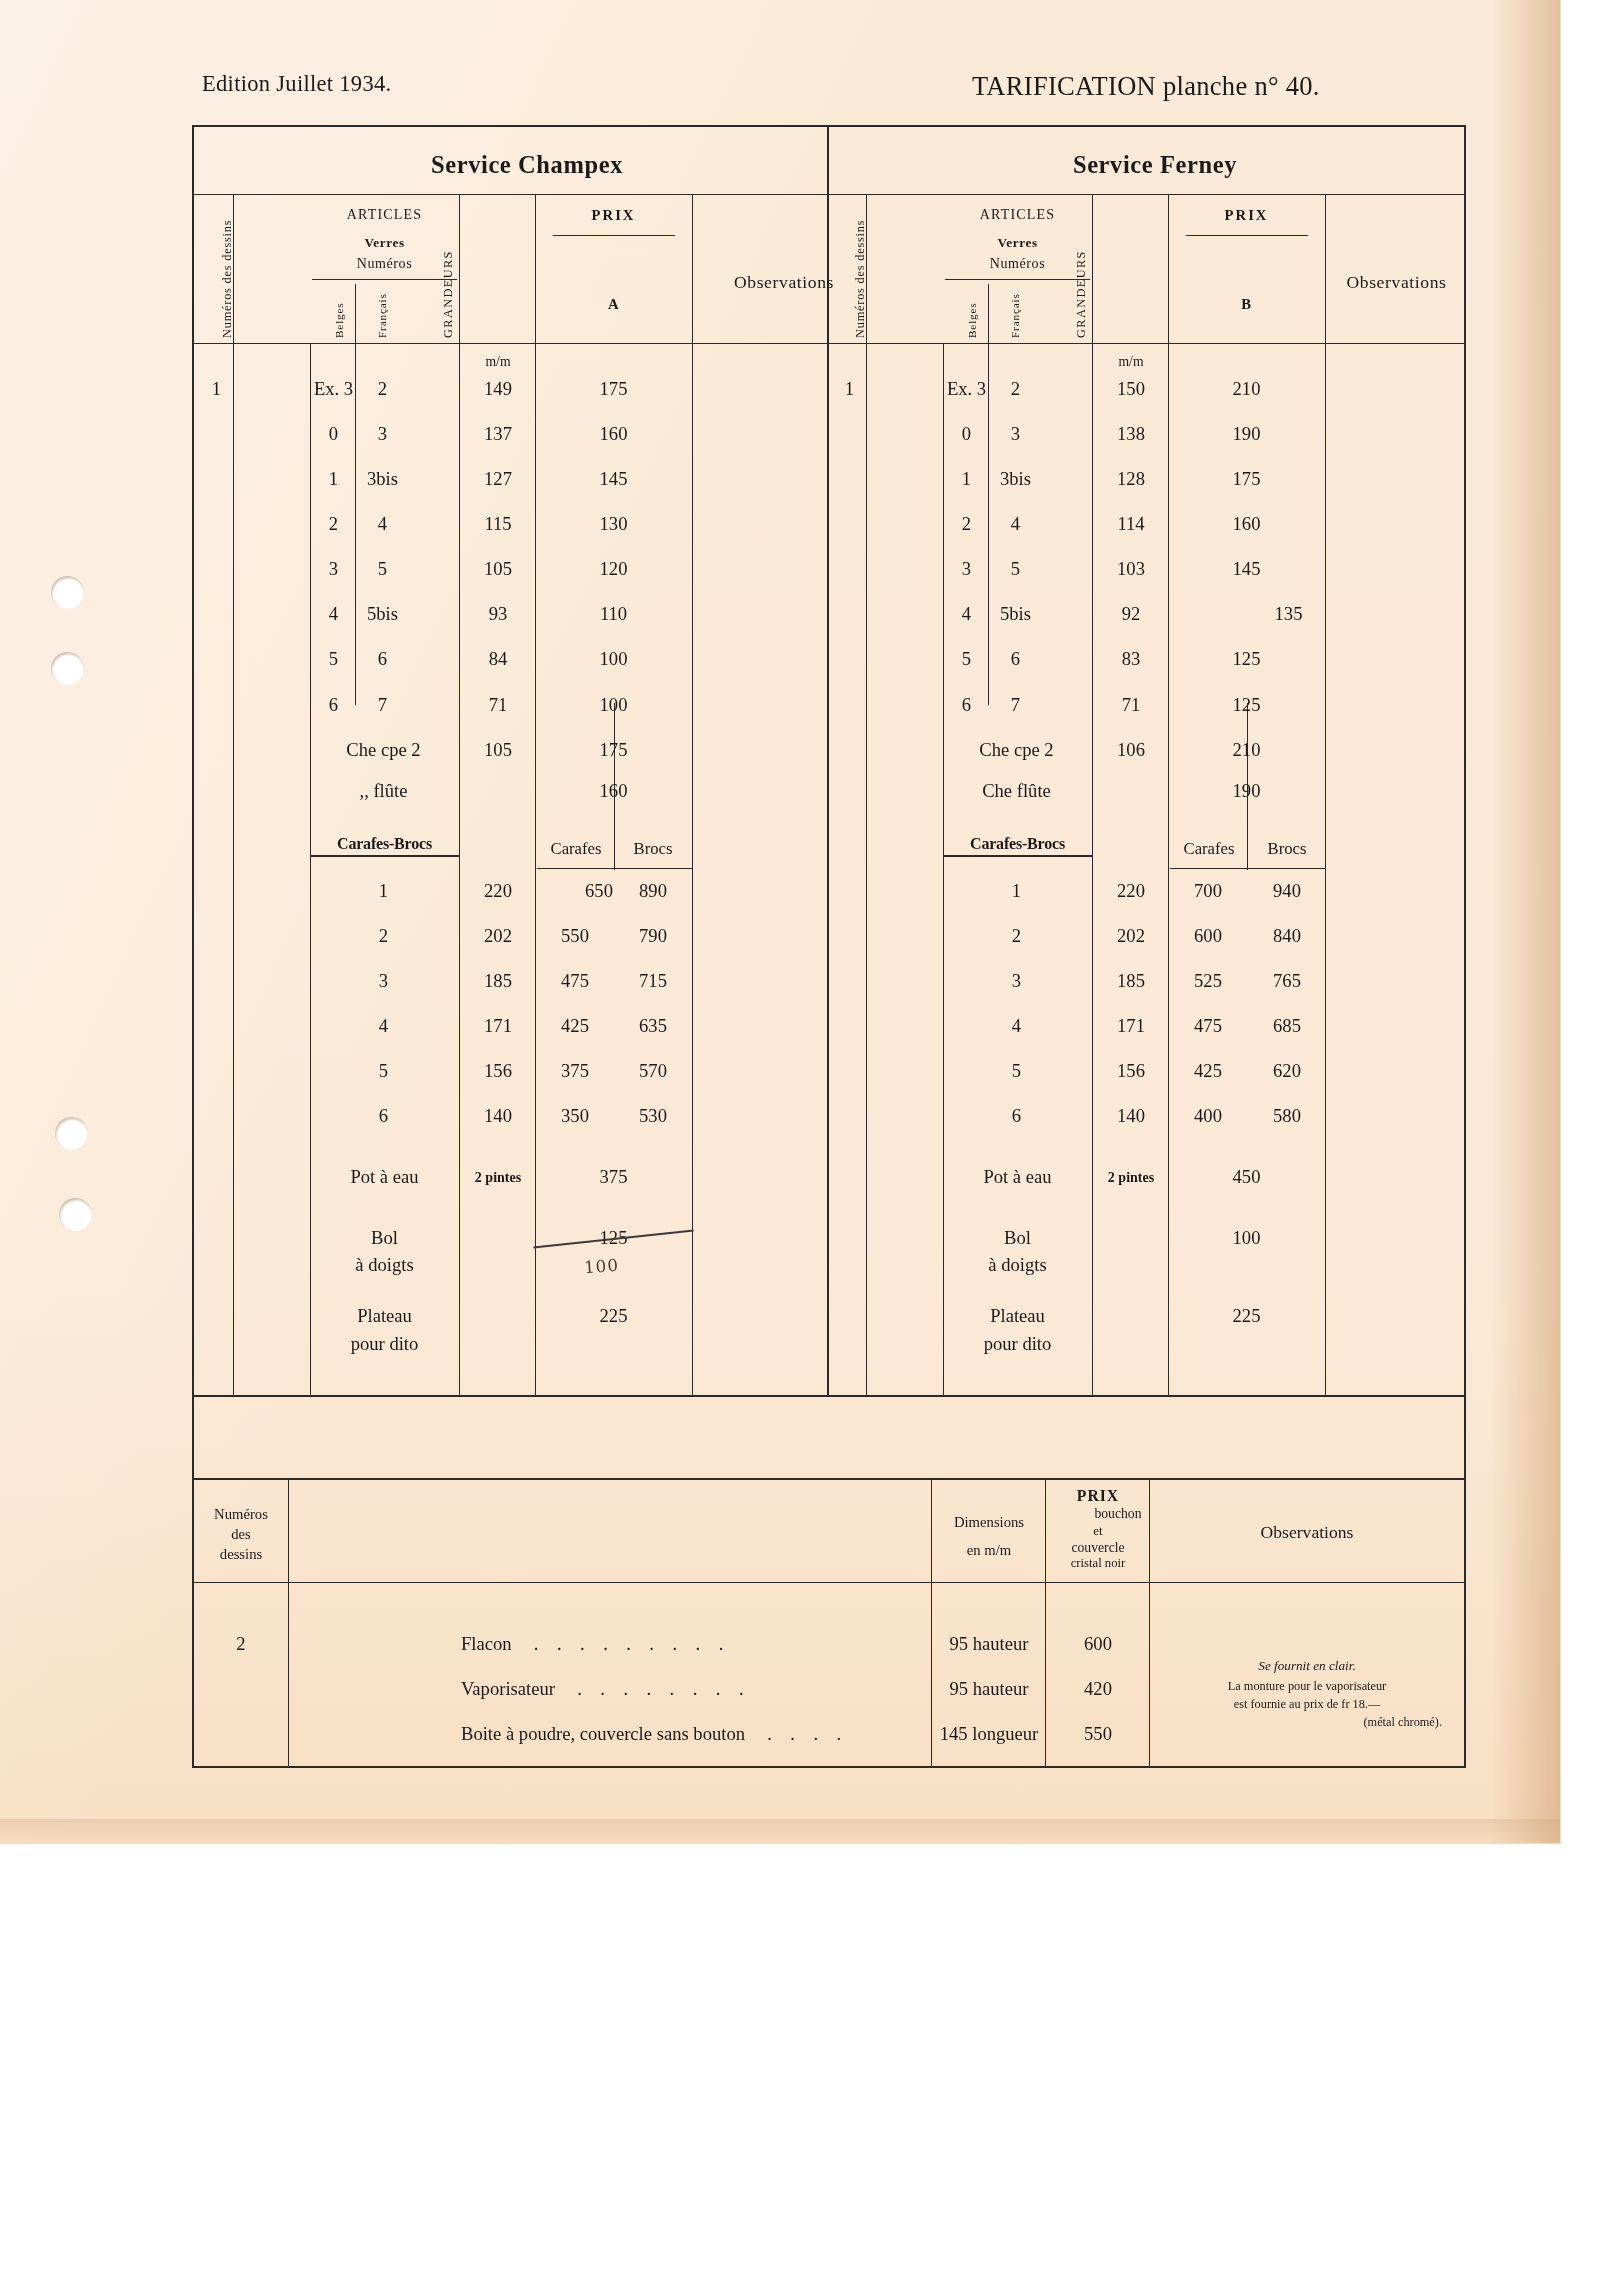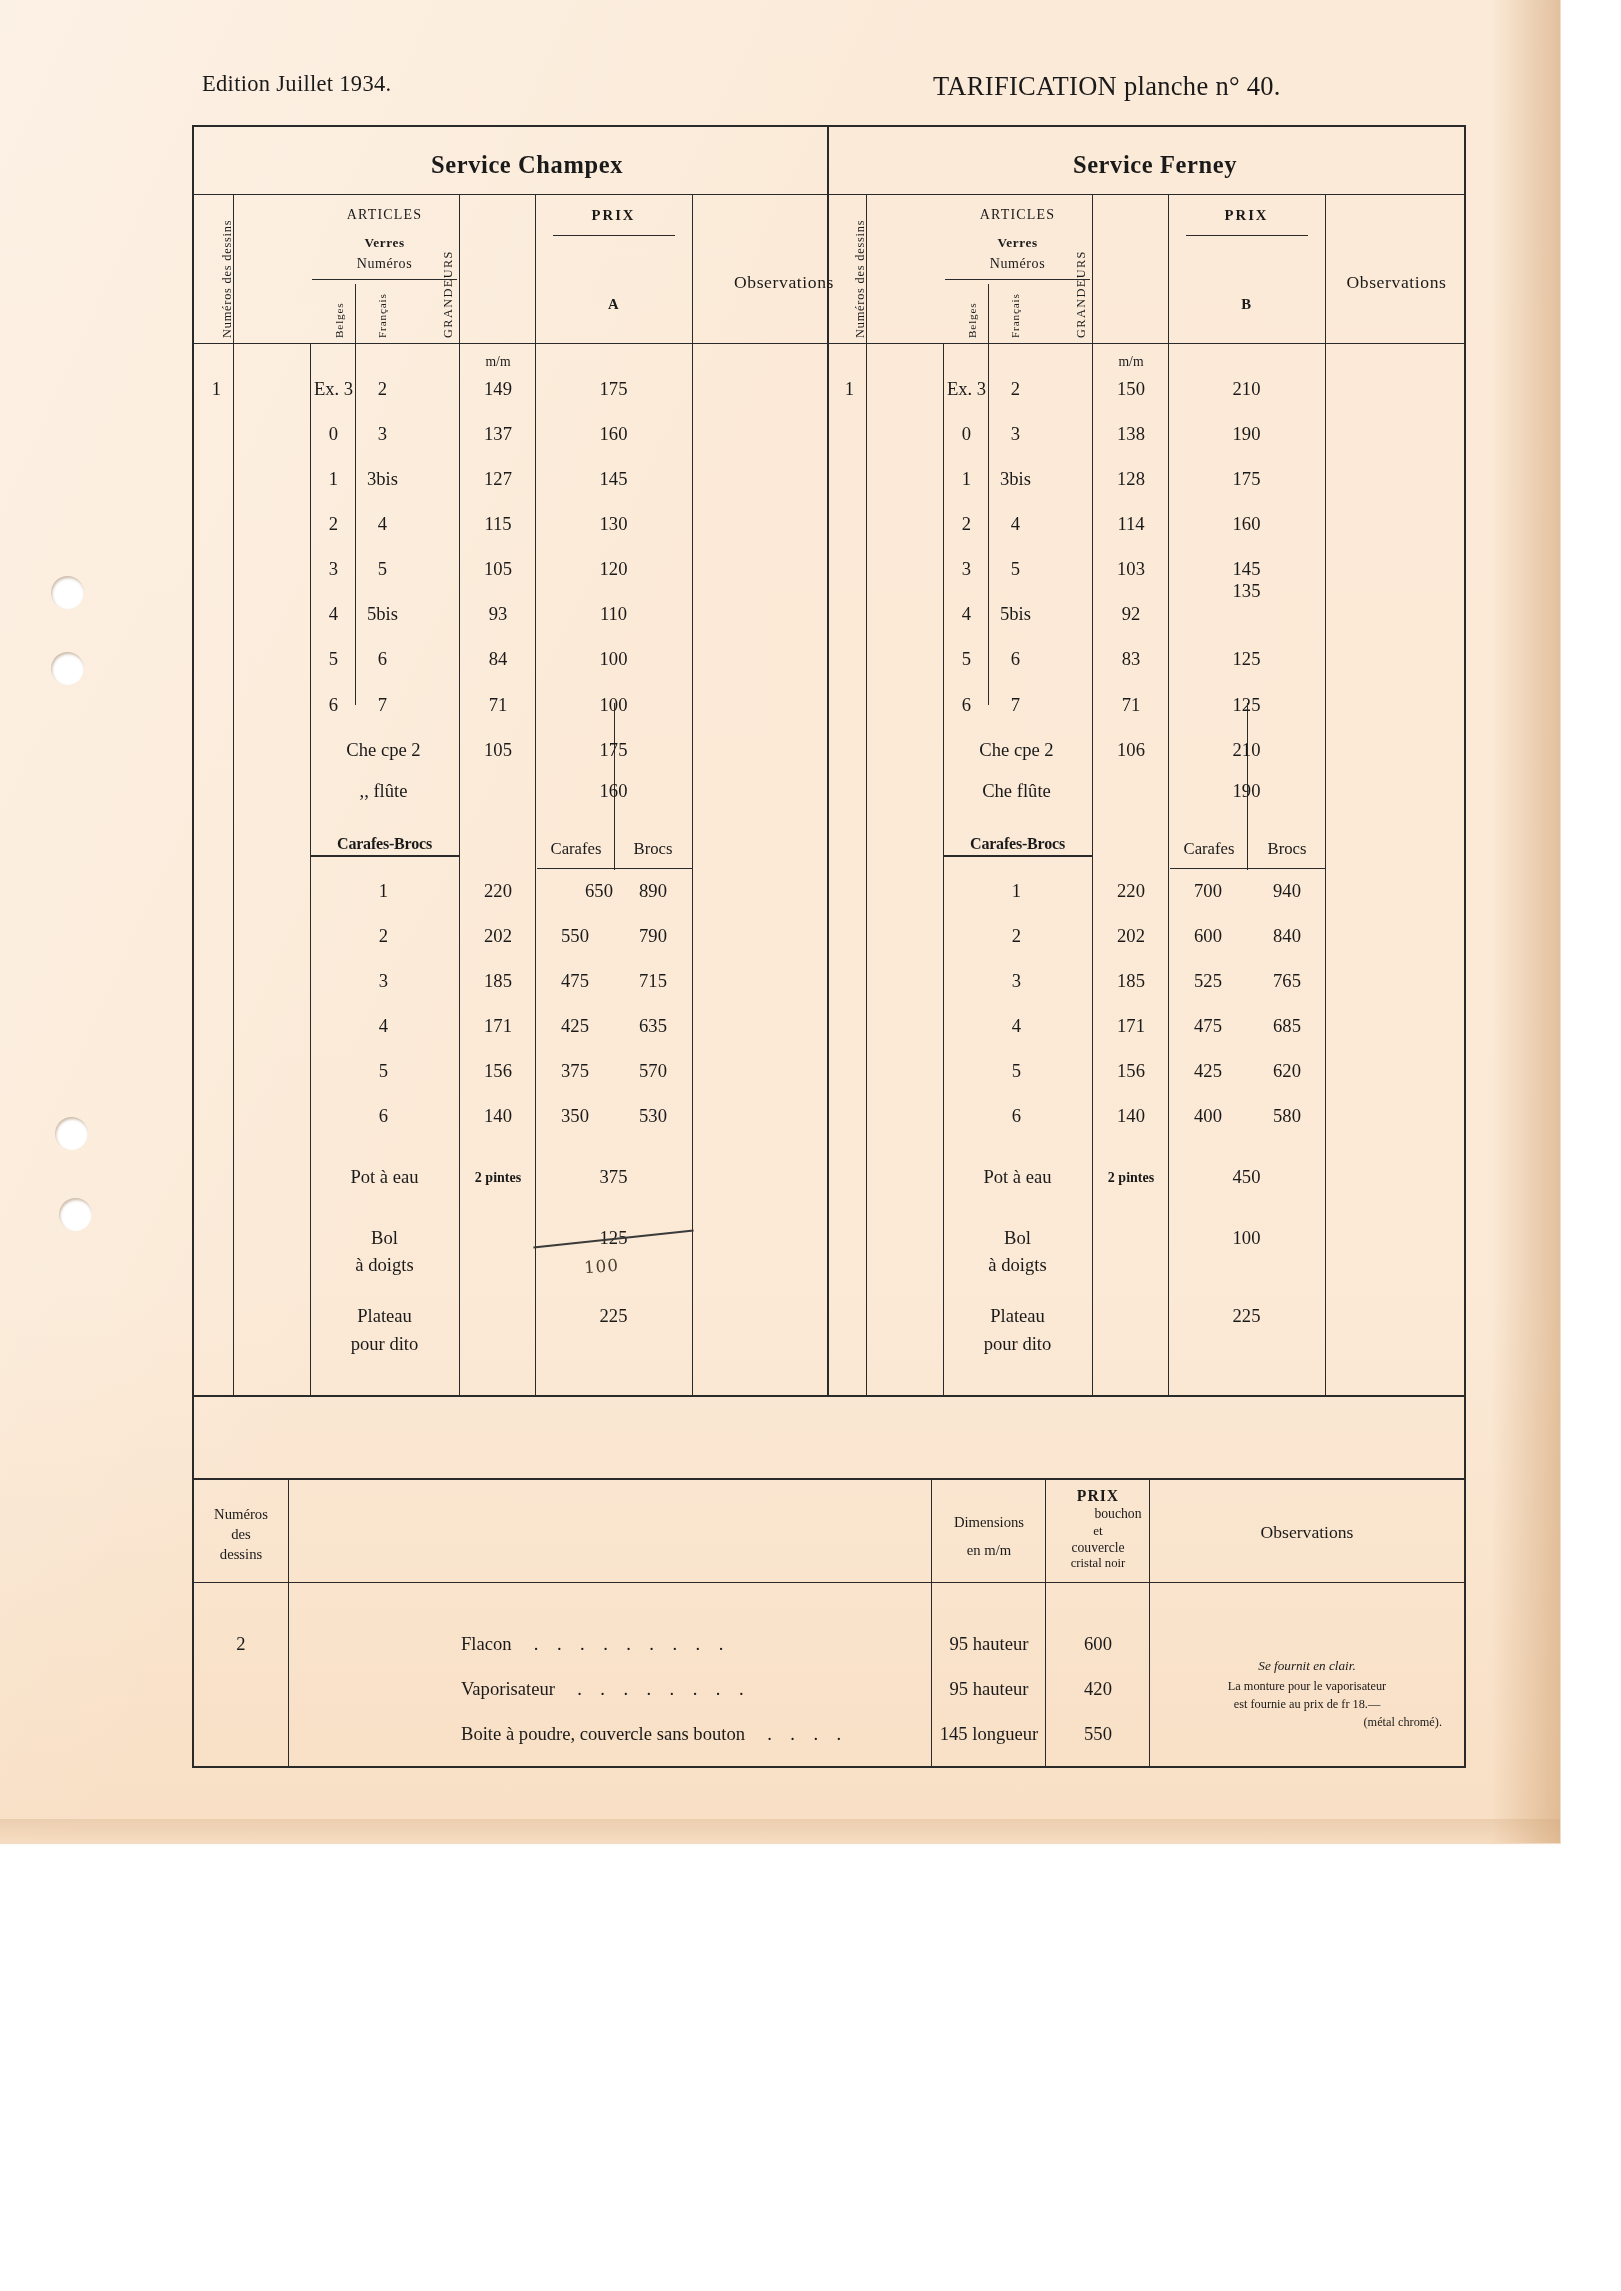--- a/index.html
+++ b/index.html
@@ -52,21 +52,21 @@
   }
 
   
   .hdr {
     position: absolute;
     top: 71px;
     font-size: 22.5px;
     letter-spacing: 0.3px;
   }
   #edition { left: 202px; }
-  #tarification { left: 933px; font-size: 26.5px; }
+  #tarification { left: 972px; font-size: 26.5px; }
 
   
   #frame {
     position: absolute;
     left: 192px;
     top: 125px;
     width: 1274px;
     height: 1643px;
     border: 2px solid #2a2a2a;
     box-sizing: border-box;
@@ -392,21 +392,21 @@
   <div class="cell" style="left:976px; top:386px; width:153px;">160</div>
 
   <div class="cell" style="left:749px; top:431px; width:47px;">3</div>
   <div class="cell" style="left:796px; top:431px; width:51px;">5</div>
   <div class="cell" style="left:900px; top:431px; width:74px;">103</div>
   <div class="cell" style="left:976px; top:431px; width:153px;">145</div>
 
   <div class="cell" style="left:749px; top:476px; width:47px;">4</div>
   <div class="cell" style="left:796px; top:476px; width:51px;">5bis</div>
   <div class="cell" style="left:900px; top:476px; width:74px;">92</div>
-  <div class="cell" style="left:976px; top:453px; width:153px;">135</div>
+  <div class="cell" style="left:976px; top:476px; width:153px;padding-left:42px;">135</div>
 
   <div class="cell" style="left:749px; top:521px; width:47px;">5</div>
   <div class="cell" style="left:796px; top:521px; width:51px;">6</div>
   <div class="cell" style="left:900px; top:521px; width:74px;">83</div>
   <div class="cell" style="left:976px; top:521px; width:153px;">125</div>
 
   <div class="cell" style="left:749px; top:567px; width:47px;">6</div>
   <div class="cell" style="left:796px; top:567px; width:51px;">7</div>
   <div class="cell" style="left:900px; top:567px; width:74px;">71</div>
   <div class="cell" style="left:976px; top:567px; width:153px;">125</div>

